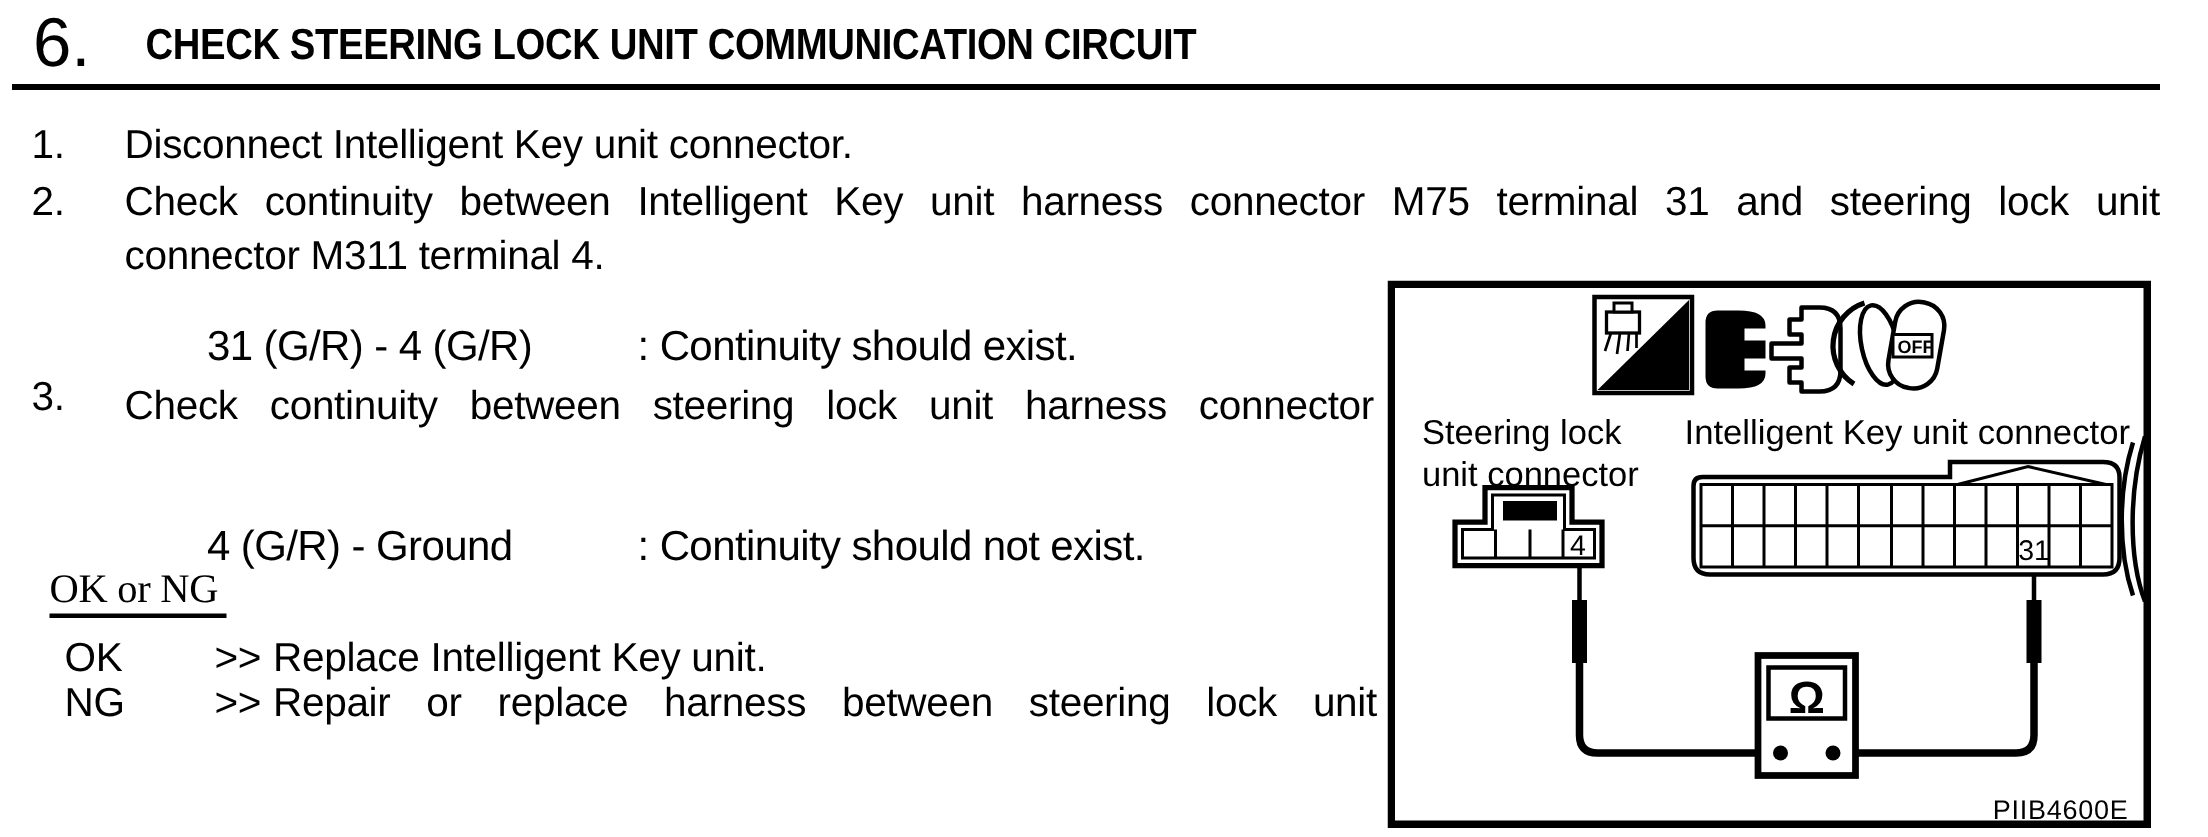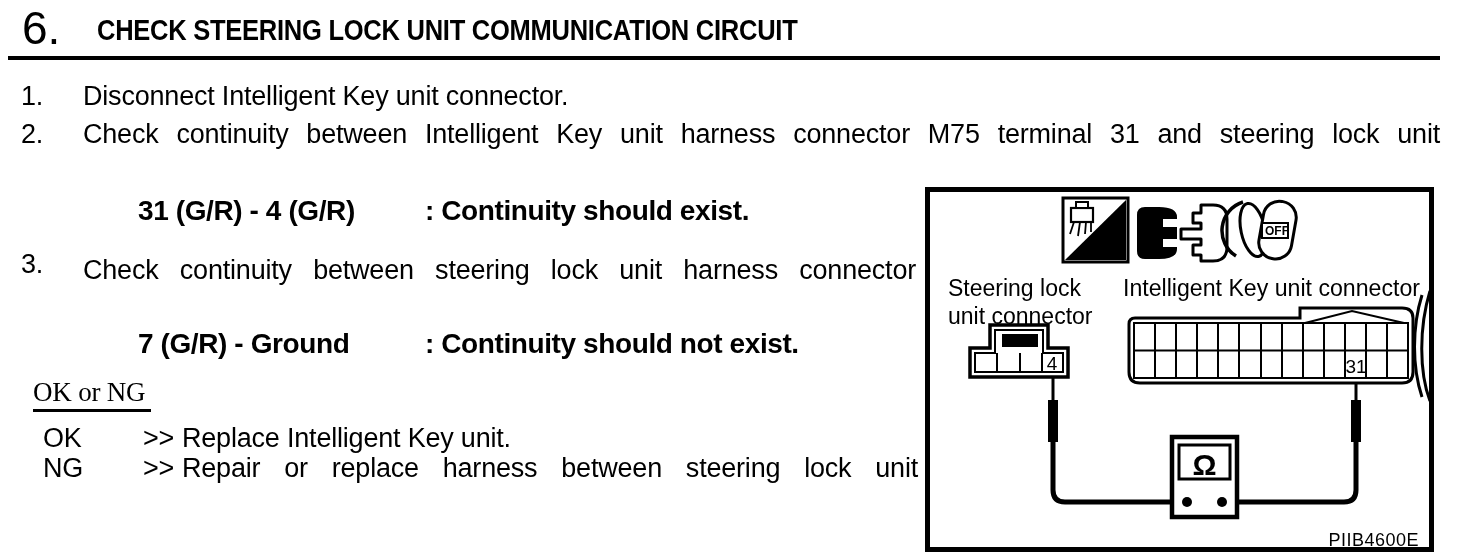--- a/index.html
+++ b/index.html
@@ -5,21 +5,21 @@
   html,body { margin:0; padding:0; }
   body {
     width:1472px; height:558px; position:relative; overflow:hidden;
     background:#ffffff; color:#000000;
     font-family:"Liberation Sans", sans-serif;
   }
   .abs { position:absolute; }
   .body-text { font-size:27px; line-height:36px; letter-spacing:-0.2px; }
   .jline { text-align:justify; text-align-last:justify; }
   .nline { white-space:nowrap; }
-  .spec { font-size:28px; line-height:36px; font-weight:bold; letter-spacing:-0.4px; white-space:nowrap; }
+  .spec { font-size:28px; line-height:36px; font-weight:normal; letter-spacing:-0.4px; white-space:nowrap;margin-top:20px; }
   .spec-label { display:inline-block; width:287px; }
   #heading-number { left:22px; top:0; font-size:46px; line-height:56px; }
   #heading-title {
     left:97px; top:11px; font-size:29px; line-height:38px; font-weight:bold;
     letter-spacing:-0.3px; white-space:nowrap;
     transform:scaleX(0.88); transform-origin:left center;
   }
   #heading-rule { left:8px; top:56px; width:1432px; height:4px; background:#000; }
   .step-num { left:21px; }
   #step1-text { left:83px; top:78px; }
@@ -53,33 +53,34 @@
   <div class="abs" id="heading-rule"></div>
 
   <div class="abs body-text step-num" id="step1-num">1.</div>
   <div class="abs body-text" id="step1-text">
     <div class="nline">Disconnect Intelligent Key unit connector.</div>
   </div>
 
   <div class="abs body-text step-num" id="step2-num">2.</div>
   <div class="abs body-text" id="step2-text">
     <div class="jline">Check continuity between Intelligent Key unit harness connector M75 terminal 31 and steering lock unit</div>
+    <div class="nline">connector M311 terminal 4.</div>
   </div>
 
   <div class="abs spec" id="spec1">
     <span class="spec-label">31 (G/R) - 4 (G/R)</span><span>: Continuity should exist.</span>
   </div>
 
   <div class="abs body-text step-num" id="step3-num">3.</div>
   <div class="abs body-text" id="step3-text">
     <div class="jline">Check continuity between steering lock unit harness connector</div>
   </div>
 
   <div class="abs spec" id="spec2">
-    <span class="spec-label">7 (G/R) - Ground</span><span>: Continuity should not exist.</span>
+    <span class="spec-label">4 (G/R) - Ground</span><span>: Continuity should not exist.</span>
   </div>
 
   <div class="abs" id="decision-label">OK or NG</div>
 
   <div class="abs body-text res-code" id="ok-row-code">OK</div>
   <div class="abs body-text res-arrow" id="ok-row-arrow">&gt;&gt;</div>
   <div class="abs body-text res-text" id="ok-row-text">
     <div class="nline">Replace Intelligent Key unit.</div>
   </div>
 

